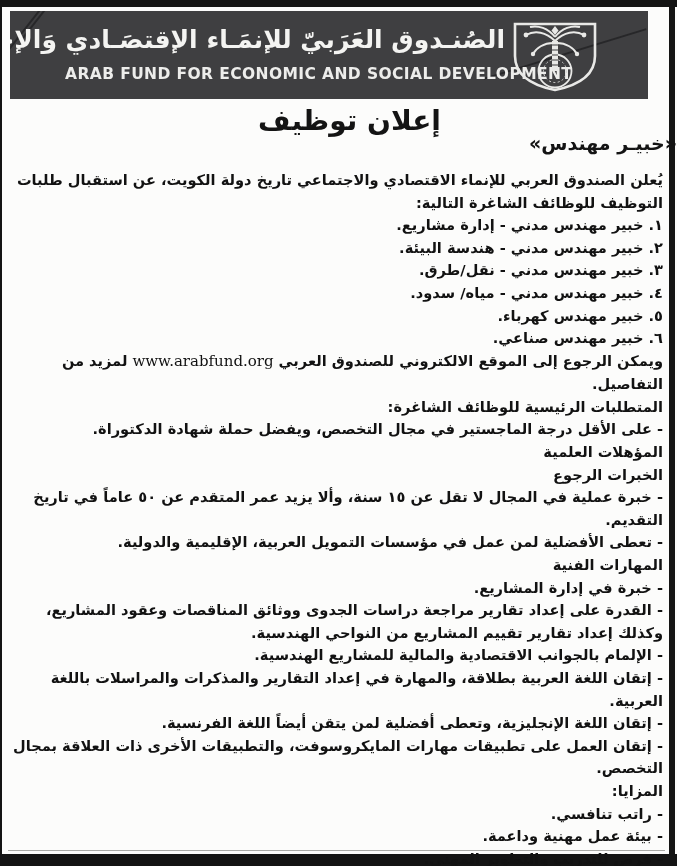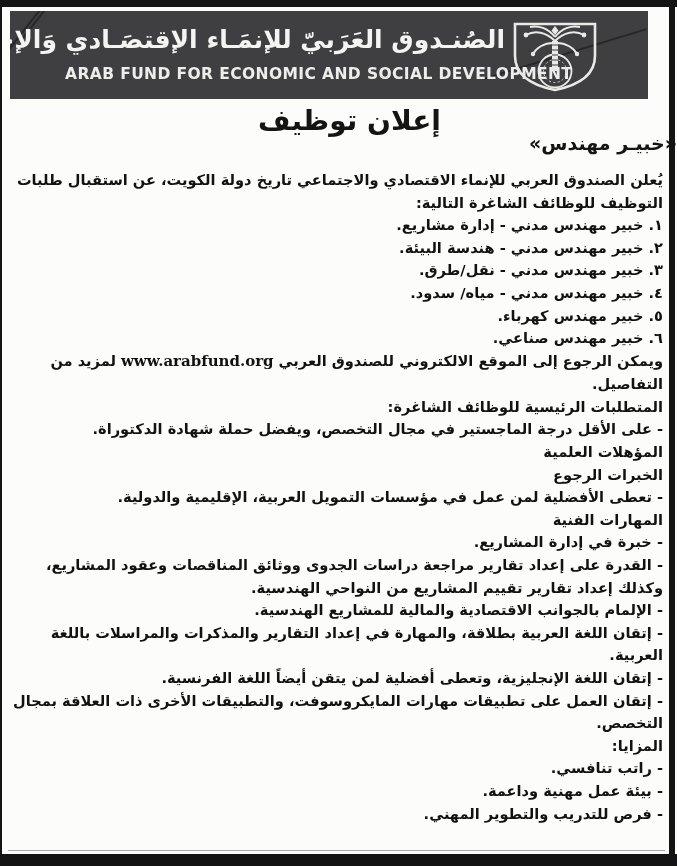--- a/index.html
+++ b/index.html
@@ -39,21 +39,21 @@
   .subtitle { position:absolute; top:132px; left:0; width:100%; text-align:right; font-weight:bold; font-size:19px; direction:rtl; }
 
   
   .body {
     position:absolute; top:169px; right:14px; left:12px;
     direction:rtl; text-align:right; font-weight:bold;
     font-size:14.6px; line-height:1.55; color:#121212;
   }
   .body .line { margin:0; }
   .latin-url {
-    font-family:"DejaVu Serif", serif; font-weight:bold; font-size:15px;
+    font-family:"DejaVu Serif", serif; font-weight:normal; font-size:15px;
     direction:ltr; unicode-bidi:embed; margin:0 5px;
   }
 </style>
 </head>
 <body>
 
 <div class="page">
 
   <div class="frame-top"></div>
   <div class="frame-right"></div>
@@ -102,20 +102,21 @@
     <div class="line">٦. خبير مهندس صناعي.</div>
 
     <div class="line"><span>ويمكن الرجوع إلى الموقع الالكتروني للصندوق العربي</span><span class="latin-url">www.arabfund.org</span><span>لمزيد من التفاصيل.</span></div>
 
     <div class="line">المتطلبات الرئيسية للوظائف الشاغرة:</div>
 
     <div class="line">- على الأقل درجة الماجستير في مجال التخصص، ويفضل حملة شهادة الدكتوراة.</div>
     <div class="line">المؤهلات العلمية</div>
 
     <div class="line">الخبرات الرجوع</div>
+    <div class="line">- خبرة عملية في المجال لا تقل عن ١٥ سنة، وألا يزيد عمر المتقدم عن ٥٠ عاماً في تاريخ التقديم.</div>
     <div class="line">- تعطى الأفضلية لمن عمل في مؤسسات التمويل العربية، الإقليمية والدولية.</div>
 
     <div class="line">المهارات الفنية</div>
     <div class="line">- خبرة في إدارة المشاريع.</div>
     <div class="line">- القدرة على إعداد تقارير مراجعة دراسات الجدوى ووثائق المناقصات وعقود المشاريع، وكذلك إعداد تقارير تقييم المشاريع من النواحي الهندسية.</div>
     <div class="line">- الإلمام بالجوانب الاقتصادية والمالية للمشاريع الهندسية.</div>
     <div class="line">- إتقان اللغة العربية بطلاقة، والمهارة في إعداد التقارير والمذكرات والمراسلات باللغة العربية.</div>
     <div class="line">- إتقان اللغة الإنجليزية، وتعطى أفضلية لمن يتقن أيضاً اللغة الفرنسية.</div>
     <div class="line">- إتقان العمل على تطبيقات مهارات المايكروسوفت، والتطبيقات الأخرى ذات العلاقة بمجال التخصص.</div>
 

